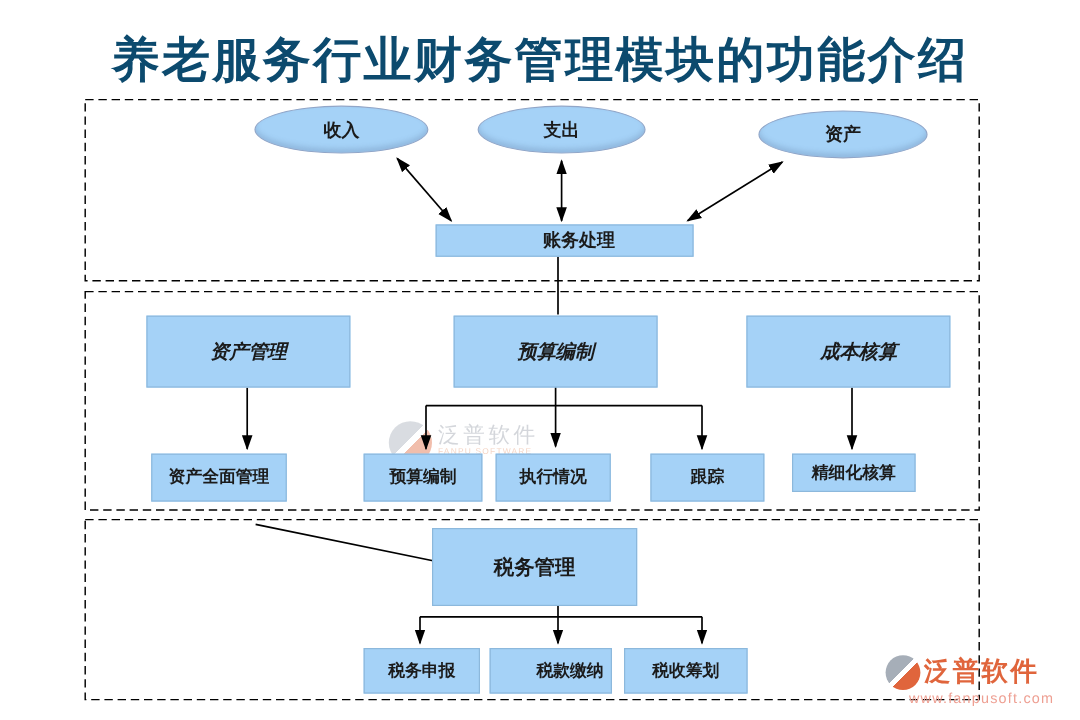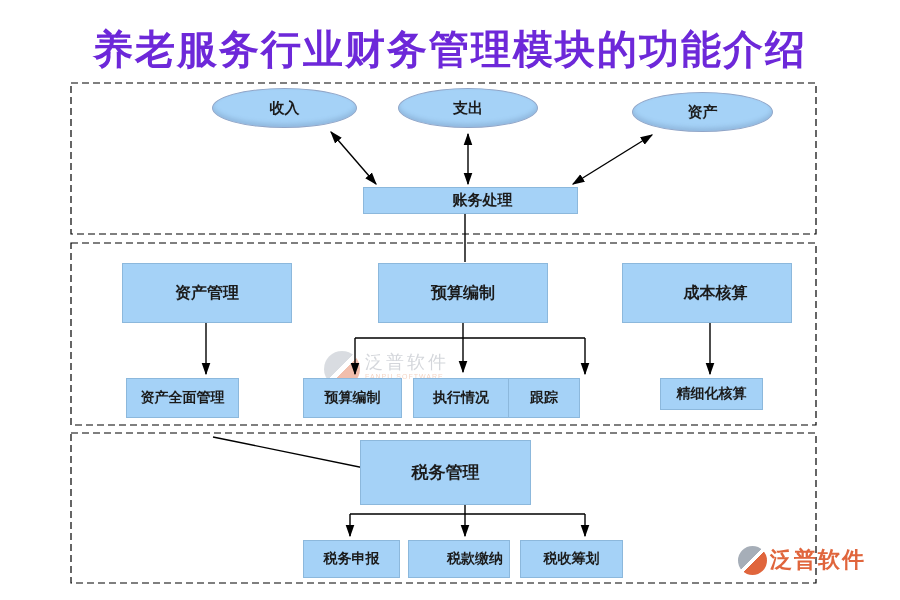--- a/index.html
+++ b/index.html
@@ -3,37 +3,37 @@
 <meta charset="utf-8">
 <style>
   html,body{margin:0;padding:0;}
   body{
     width:900px;height:600px;position:relative;background:#ffffff;
     font-family:"Liberation Sans","DejaVu Sans",sans-serif;
     overflow:hidden;
   }
   .title{
     position:absolute;top:22px;left:0;width:900px;
-    text-align:center;font-size:40px;font-weight:bold;color:#6d28d9;
+    text-align:center;font-size:40px;font-weight:bold;color:#0c4a6e;
     letter-spacing:2px;white-space:nowrap;
   }
   .overlay{position:absolute;left:0;top:0;z-index:1;}
   .node{
     position:absolute;z-index:2;display:flex;align-items:center;justify-content:center;
     background:#a5d2f7;border:1px solid #8cb8dc;box-sizing:border-box;
     font-weight:bold;color:#1b1b1b;white-space:nowrap;
   }
   .ellipse{
     border-radius:50%;border:1px solid #91a6c8;
     box-shadow:inset 0 -3px 4px rgba(100,130,170,.30);
     font-size:15px;
     font-family:Liberation Mono, monospace;
   }
   .proc{font-size:15px;padding-left:24px;}
-  .module{font-size:16px;}
+  .module{font-size:16px;font-style:italic;}
   .sub{font-size:14px;}
   .tax-module{font-size:17px;}
   .logo-glyph{
     border-radius:50%;
     background:linear-gradient(135deg,#a6aeb8 45%,#ffffff 45%,#ffffff 55%,#e0653c 55%);
     flex:none;
   }
   .wm-center{
     position:absolute;left:324px;top:351px;z-index:0;opacity:.42;
     display:flex;align-items:flex-start;gap:5px;
@@ -93,34 +93,35 @@
 <div class="node ellipse" style="left:632px;top:92px;width:141px;height:40px;">资产</div>
 <div class="node proc" style="left:363px;top:187px;width:215px;height:27px;">账务处理</div>
 
 <div class="node module" style="left:122px;top:263px;width:170px;height:60px;">资产管理</div>
 <div class="node module" style="left:378px;top:263px;width:170px;height:60px;">预算编制</div>
 <div class="node module" style="left:622px;top:263px;width:170px;height:60px;padding-left:17px;">成本核算</div>
 
 <div class="node sub" style="left:126px;top:378px;width:113px;height:40px;">资产全面管理</div>
 <div class="node sub" style="left:303px;top:378px;width:99px;height:40px;">预算编制</div>
 <div class="node sub" style="left:413px;top:378px;width:96px;height:40px;">执行情况</div>
-<div class="node sub" style="left:508px;top:378px;width:72px;height:40px;">跟踪</div>
+<div class="node sub" style="left:542px;top:378px;width:95px;height:40px;">跟踪</div>
 <div class="node sub" style="left:660px;top:378px;width:103px;height:32px;">精细化核算</div>
 
 <div class="node tax-module" style="left:360px;top:440px;width:171px;height:65px;">税务管理</div>
 <div class="node sub" style="left:303px;top:540px;width:97px;height:38px;">税务申报</div>
 <div class="node sub" style="left:408px;top:540px;width:102px;height:38px;padding-left:32px;">税款缴纳</div>
 <div class="node sub" style="left:520px;top:540px;width:103px;height:38px;">税收筹划</div>
 
 <div class="wm-center">
   <div class="logo-glyph"></div>
   <div>
     <div class="wm-brand">泛普软件</div>
     <div class="wm-en">FANPU SOFTWARE</div>
   </div>
 </div>
 
 <div class="wm-br">
   <div class="row">
     <div class="logo-glyph"></div>
     <div class="wm-brand">泛普软件</div>
   </div>
+  <div class="wm-url">www.fanpusoft.com</div>
 </div>
 
 </body></html>

